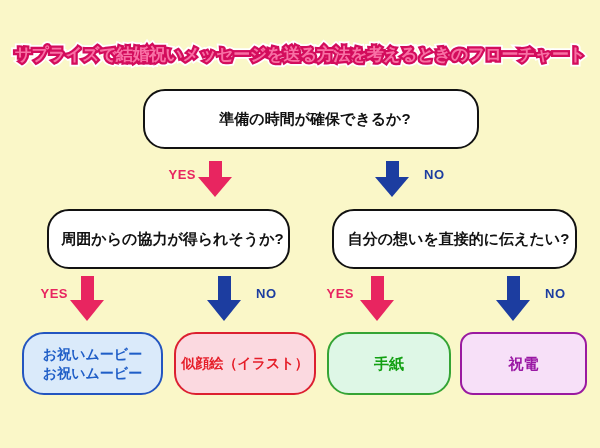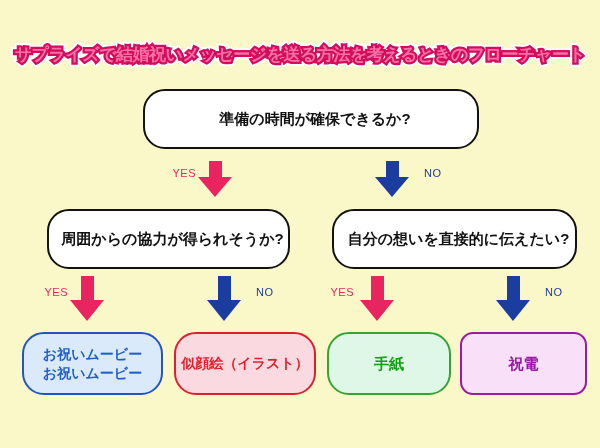--- a/index.html
+++ b/index.html
@@ -30,21 +30,21 @@
   .arrow{position:absolute;width:34px;display:flex;flex-direction:column;align-items:center;}
   .arrow .shaft{width:13px;background:currentColor;}
   .arrow .head{width:0;height:0;border-left:17px solid transparent;border-right:17px solid transparent;
                border-top:20px solid currentColor;}
   .arrow.sm .shaft{height:16px;}
   .arrow.lg .shaft{height:24px;}
   .arrow.lg .head{border-top-width:21px;}
   .pink{color:var(--yes);} .blue{color:var(--no);}
 
   
-  .yn{position:absolute;font-size:11px;font-weight:400;letter-spacing:0.5px;}
+  .yn{position:absolute;font-size:13px;font-weight:700;letter-spacing:0.5px;}
   .yes{color:var(--yes);} .no{color:var(--no);}
   #yes1{left:150px;top:167px;width:46px;text-align:right;}
   #no1{left:424px;top:167px;}
   #yes2{left:22px;top:286px;width:46px;text-align:right;}
   #no2{left:256px;top:286px;}
   #yes3{left:308px;top:286px;width:46px;text-align:right;}
   #no3{left:545px;top:286px;}
 
   
   #a1{left:198px;top:161px;} #a2{left:375px;top:161px;}

